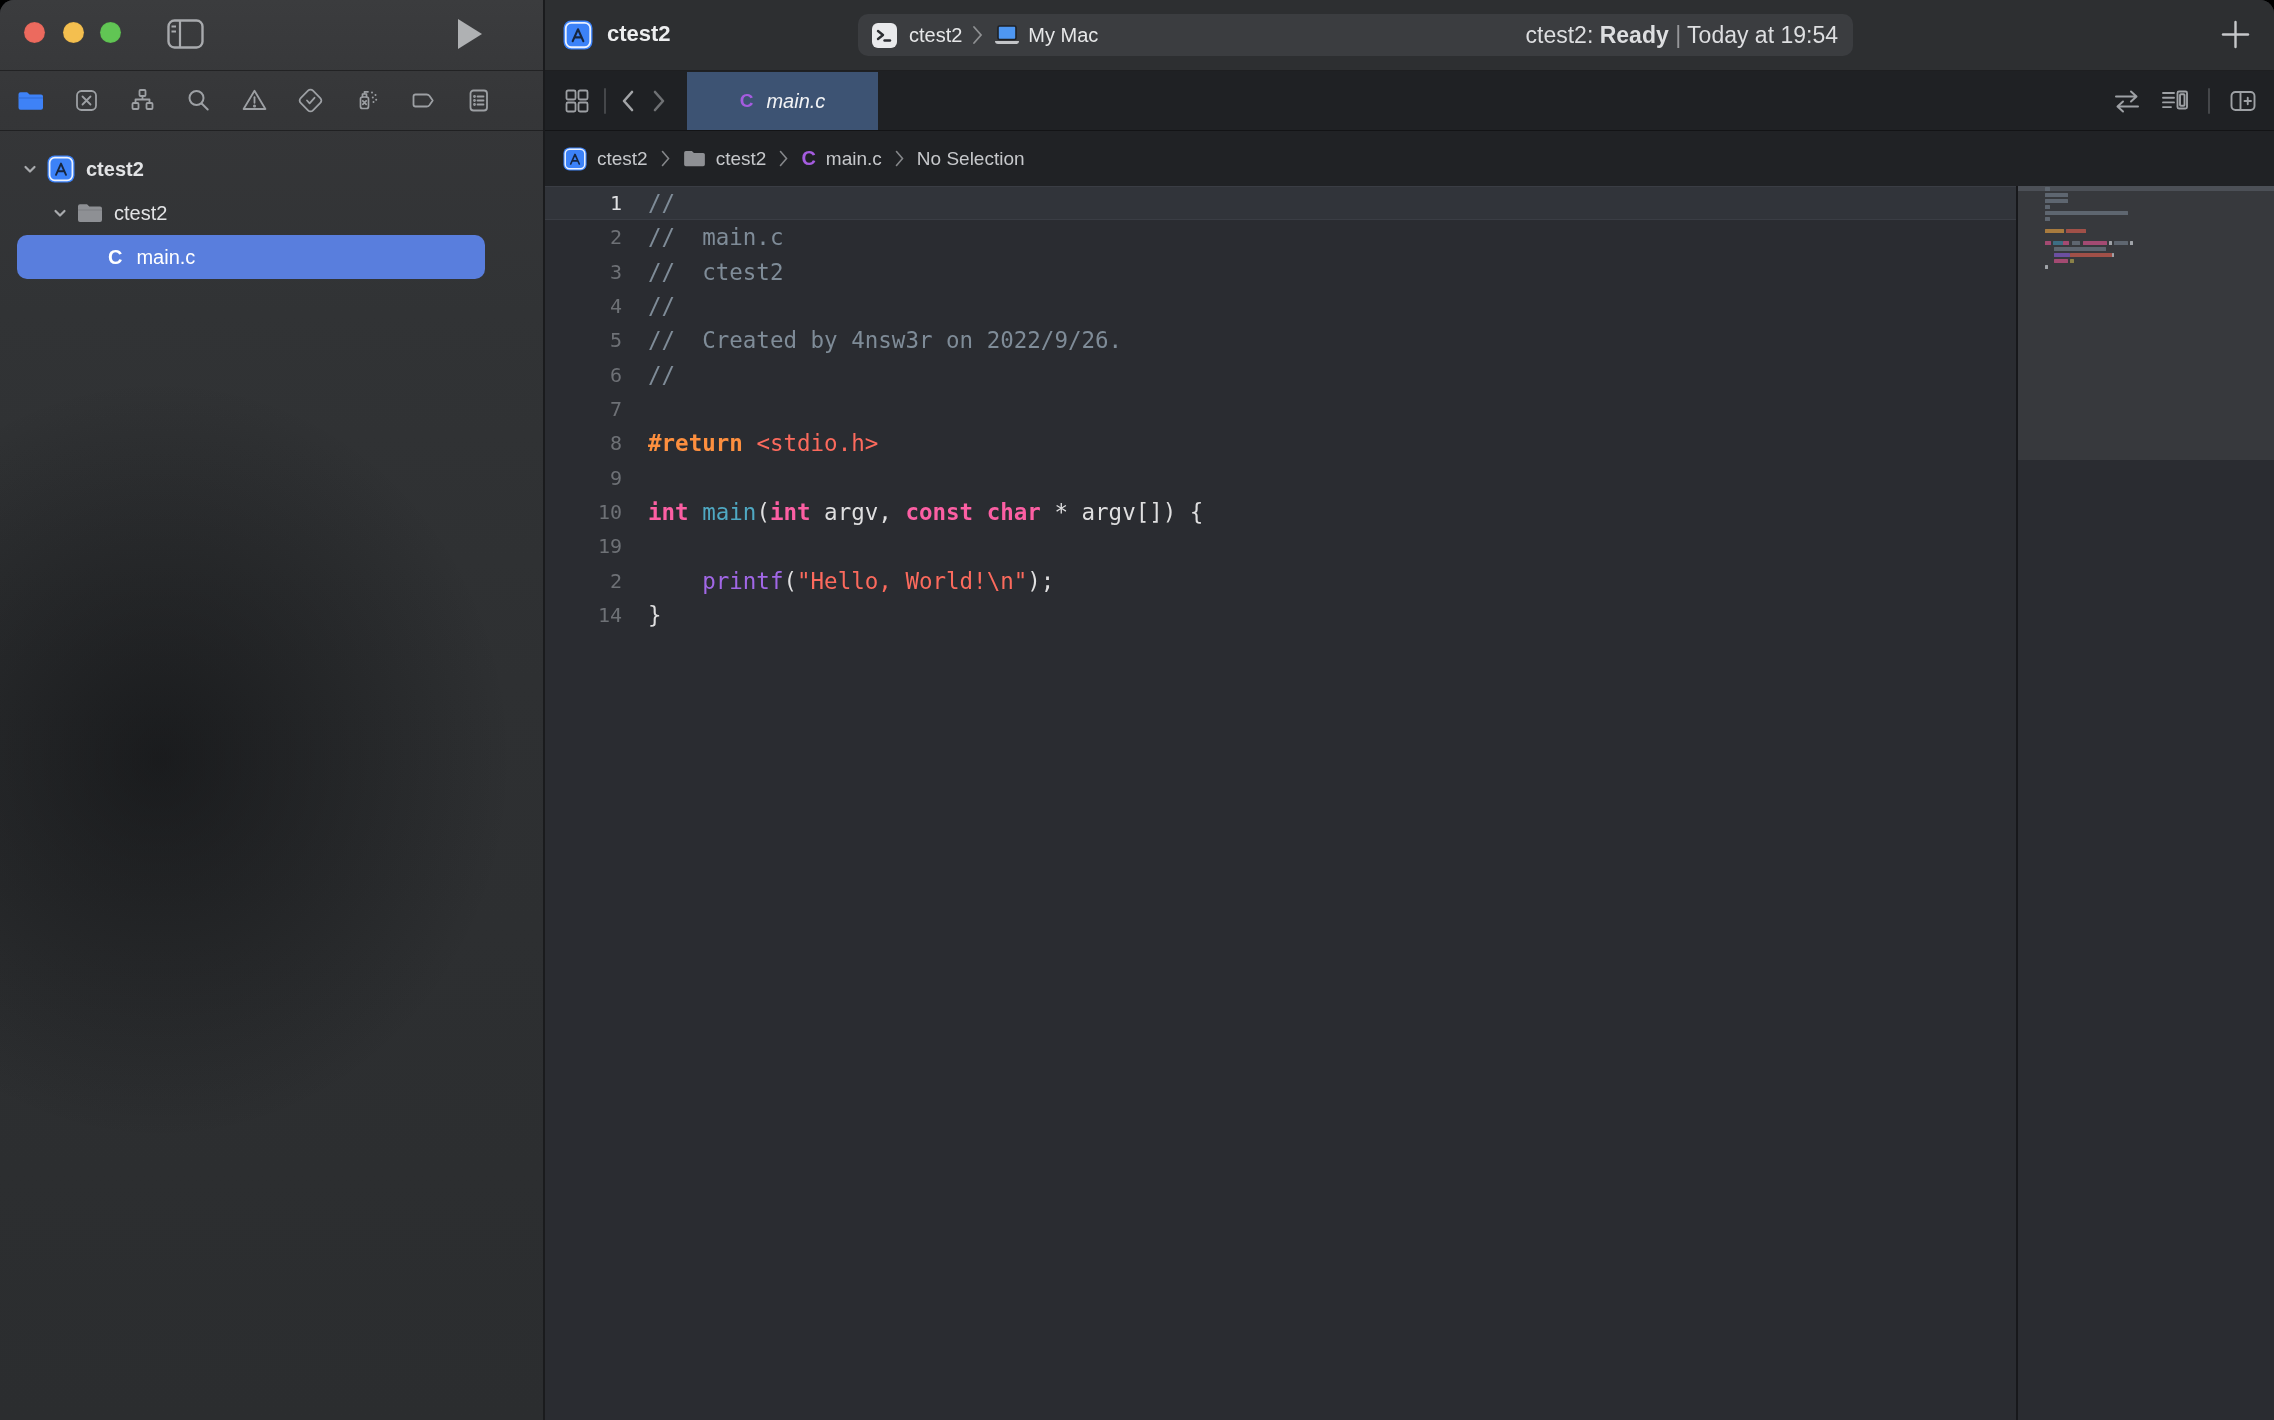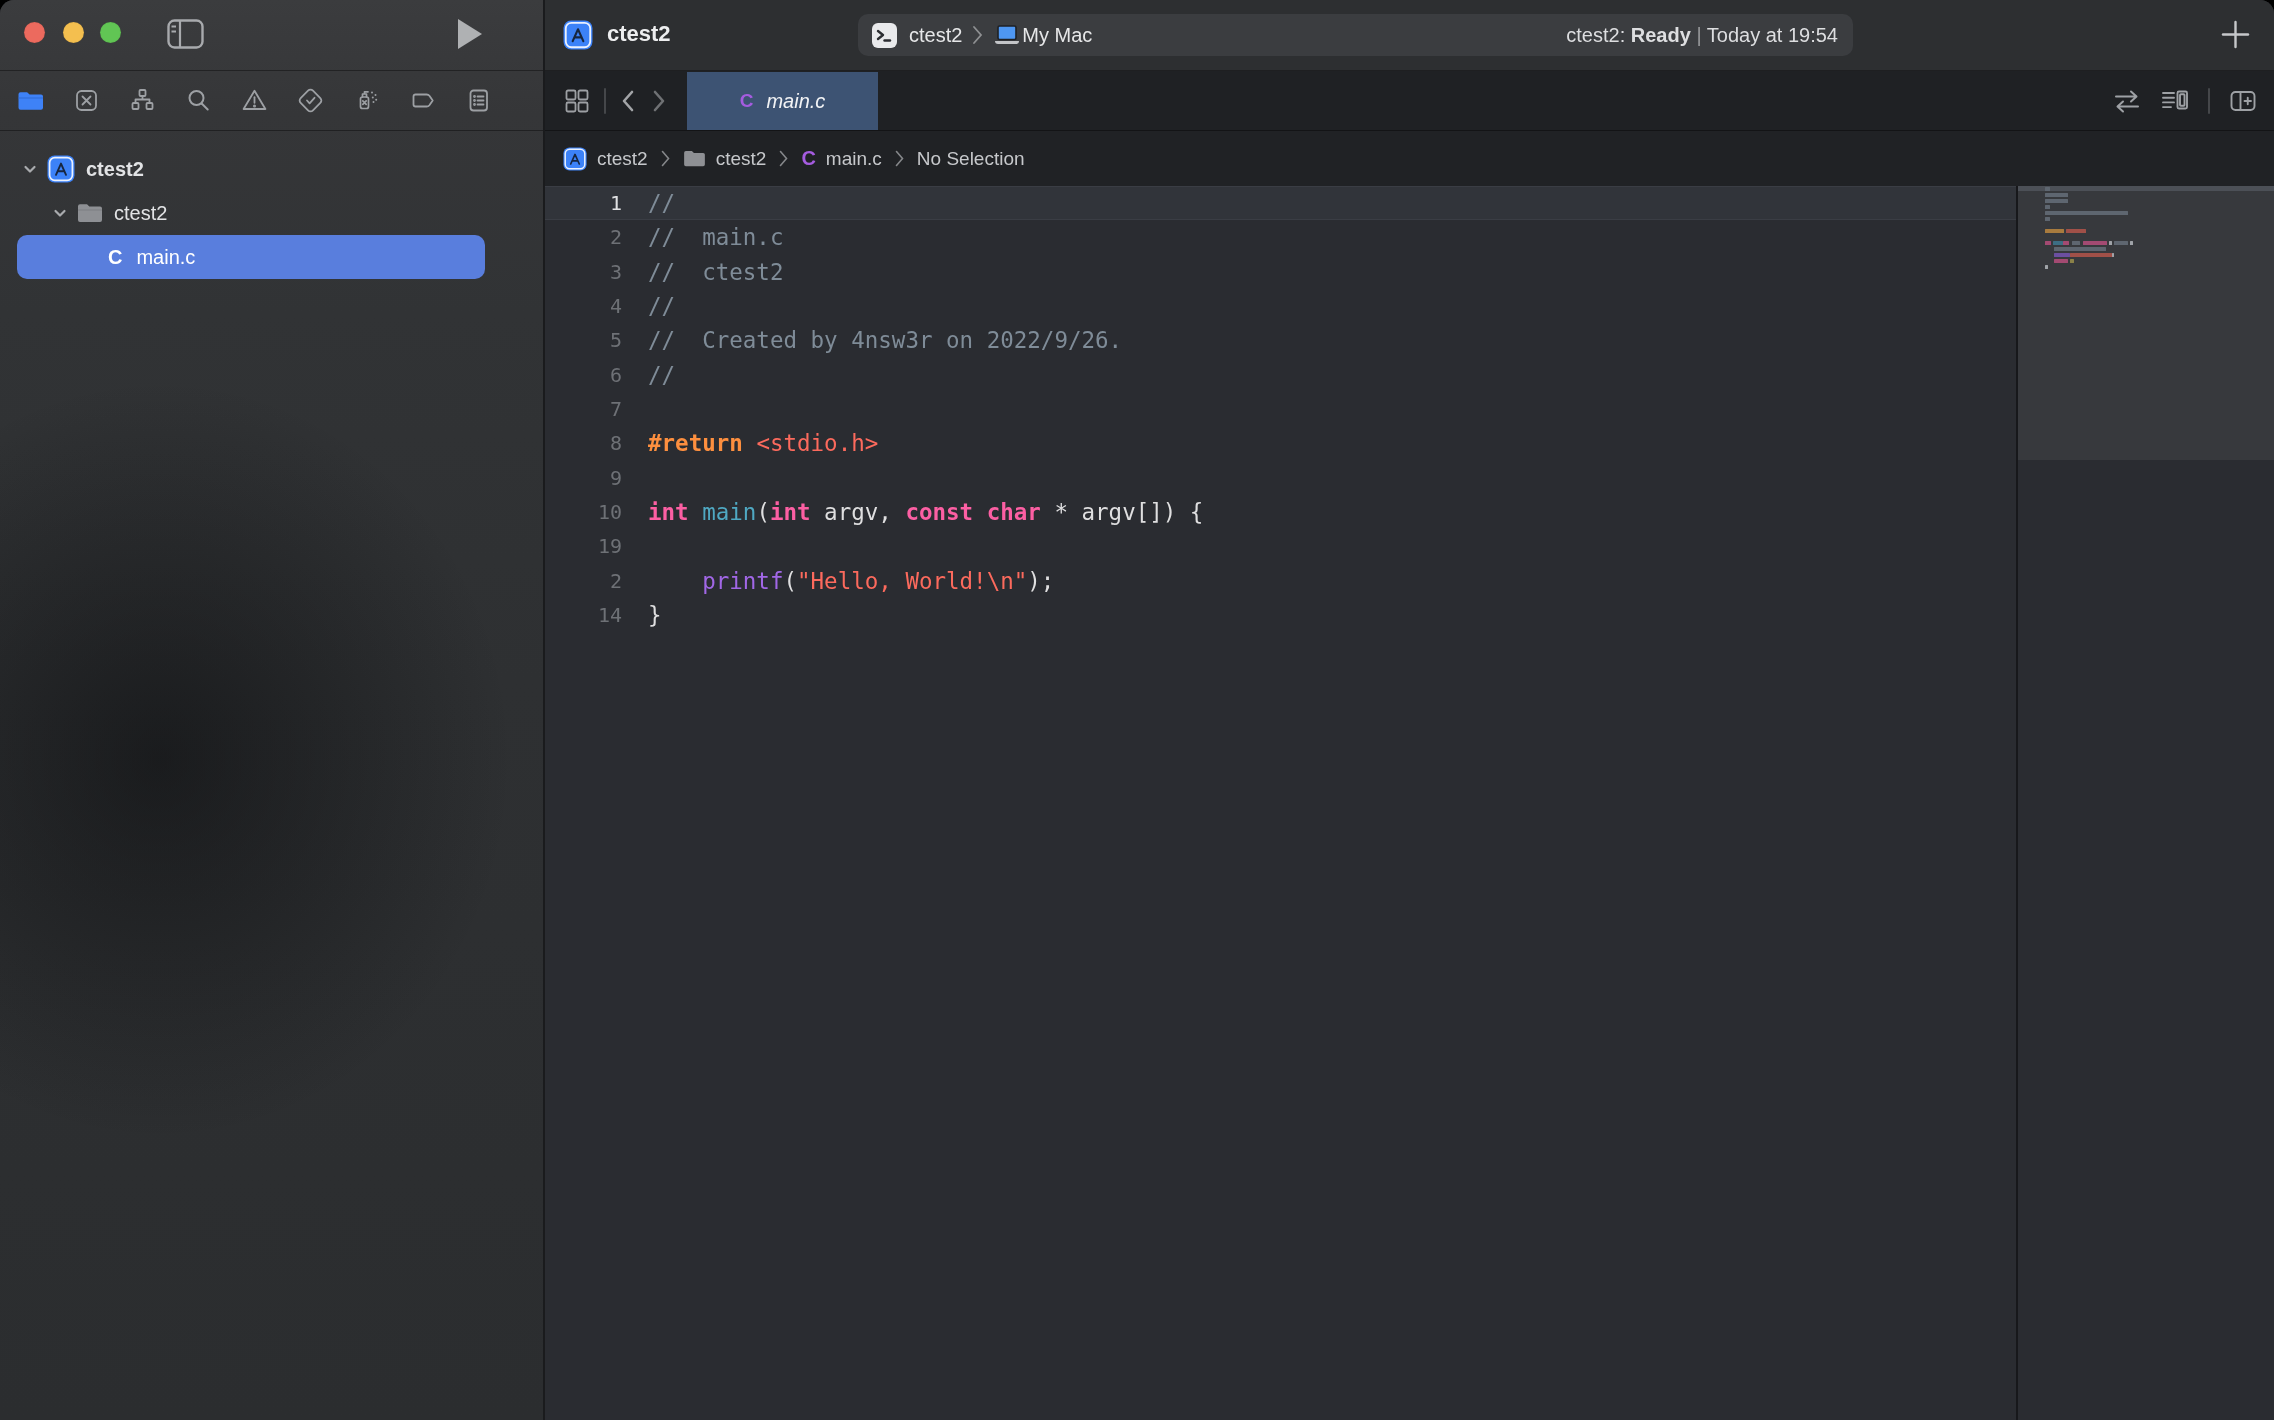--- a/index.html
+++ b/index.html
@@ -32,21 +32,21 @@
   .c-white{color:#FFF;margin-right:14px;}
 
   
   .main{position:absolute;left:545px;top:0;right:0;height:100%;}
   .toolbar{position:relative;height:70px;background:#2D2F31;border-bottom:1px solid #1E1F21;}
   .proj-badge{position:absolute;left:18px;top:20px;}
   .win-title{position:absolute;left:62px;top:21px;font-size:22px;font-weight:bold;color:#EDEEEF;}
   .scheme-pill{position:absolute;left:313px;top:14px;width:995px;height:42px;border-radius:10px;background:#3B3D40;display:flex;align-items:center;padding:0 15px 0 13px;box-sizing:border-box;}
   .pill-txt{font-size:20px;color:#E6E7E8;}
   .pill-sep{margin:0 10px;display:flex;}
-  .status{margin-left:auto;font-size:20px;color:#DDDEE0;white-space:pre;}
+  .status{margin-left:auto;font-size:23px;color:#DDDEE0;white-space:pre;}
   .status b{font-weight:bold;}
   .status .bar{color:#96979A;}
   .tb-plus{position:absolute;right:22px;top:18px;}
 
   .tabbar{position:relative;height:60px;background:#1F2124;border-bottom:1px solid #131416;display:flex;align-items:center;padding-left:18px;box-sizing:border-box;}
   .vdiv{width:2px;height:26px;background:#45474A;border-radius:1px;}
   .tab-nav{display:flex;align-items:center;gap:13px;}
   .tab-active{margin-left:19px;width:191px;height:58px;margin-top:1px;background:#3D5373;display:flex;align-items:center;justify-content:center;gap:13px;}
   .tab-c{color:#A55CE0;font-weight:bold;font-size:19px;}
   .tab-label{color:#F2F3F5;font-size:20px;font-style:italic;}
@@ -233,21 +233,21 @@
           <svg width="11" height="20" viewBox="0 0 11 20" fill="none" stroke="#8E9092" stroke-width="1.8" stroke-linecap="round">
               <path d="M2 2l7 8-7 8"></path>
             </svg>
         </span>
         <span>
           <svg width="28" height="23" viewBox="0 0 28 23">
               <rect x="5" y="2" width="18" height="13.5" rx="1.6" fill="#4E97F2" stroke="#1F2124" stroke-width="1.6"></rect>
               <path d="M2 17h24q0 3-3 3H5q-3 0-3-3z" fill="#C3C5C8"></path>
             </svg>
         </span>
-        <span class="pill-txt" style="margin-left:1px">My Mac</span>
+        <span class="pill-txt" style="margin-left:7px">My Mac</span>
         <span class="status"><span>ctest2:</span> <b>Ready</b> <span class="bar">|</span> <span>Today at 19:54</span></span>
       </div>
 
       <span class="tb-plus">
         <svg width="33" height="33" viewBox="0 0 33 33" stroke="#C6C8CA" stroke-width="2.4" stroke-linecap="round">
             <line x1="16.5" y1="4" x2="16.5" y2="29"></line>
             <line x1="4" y1="16.5" x2="29" y2="16.5"></line>
           </svg>
       </span>
     </div>

